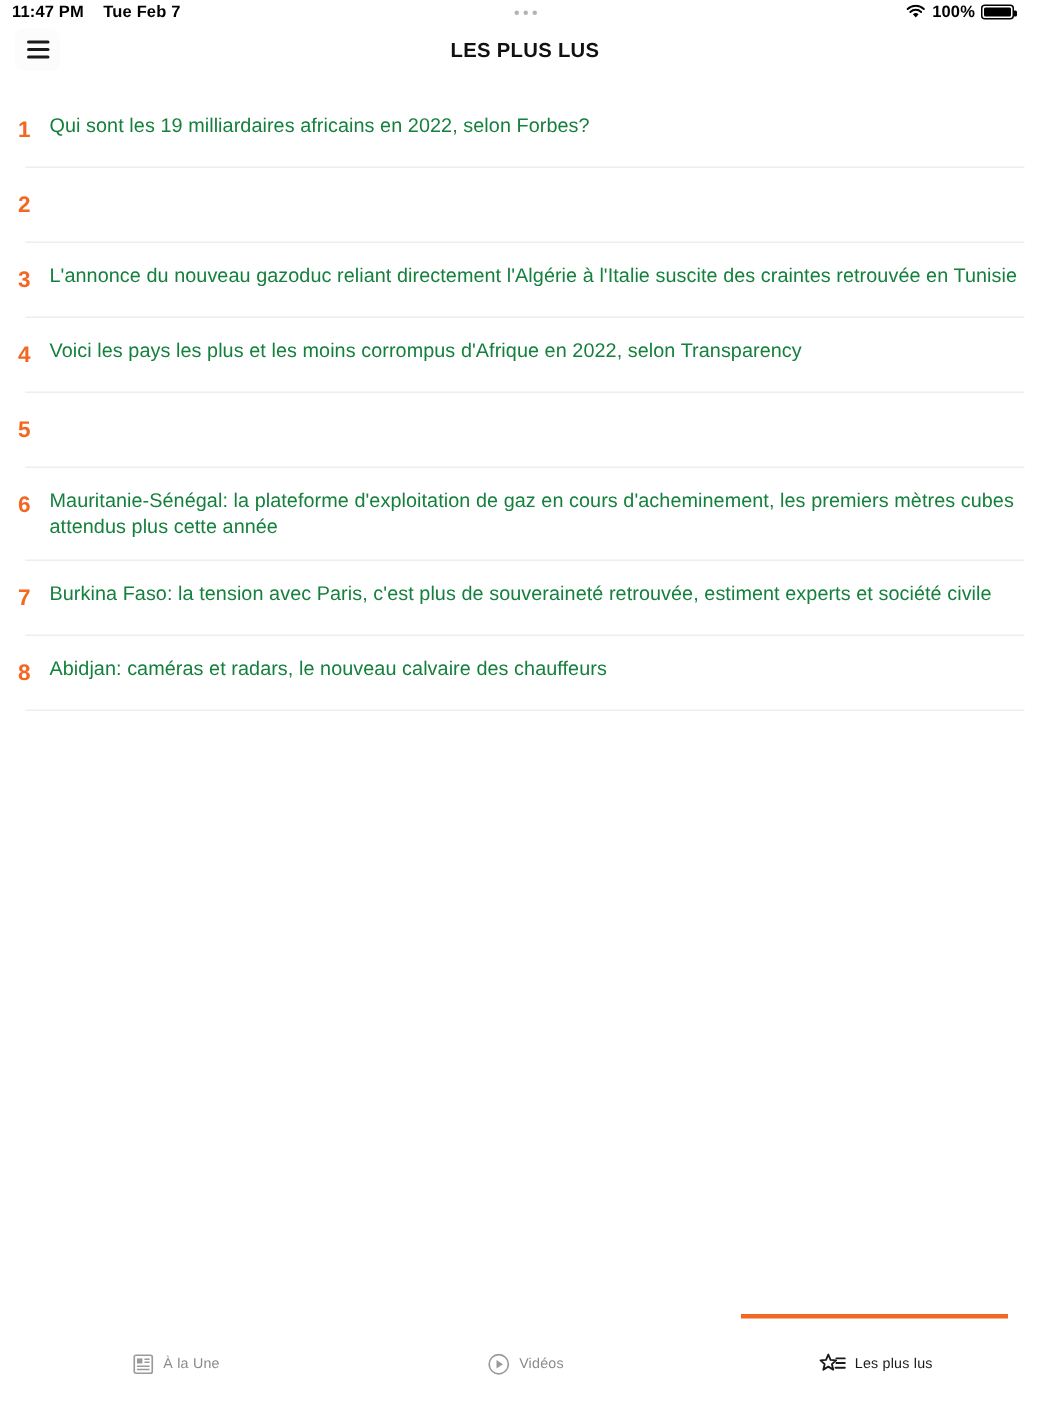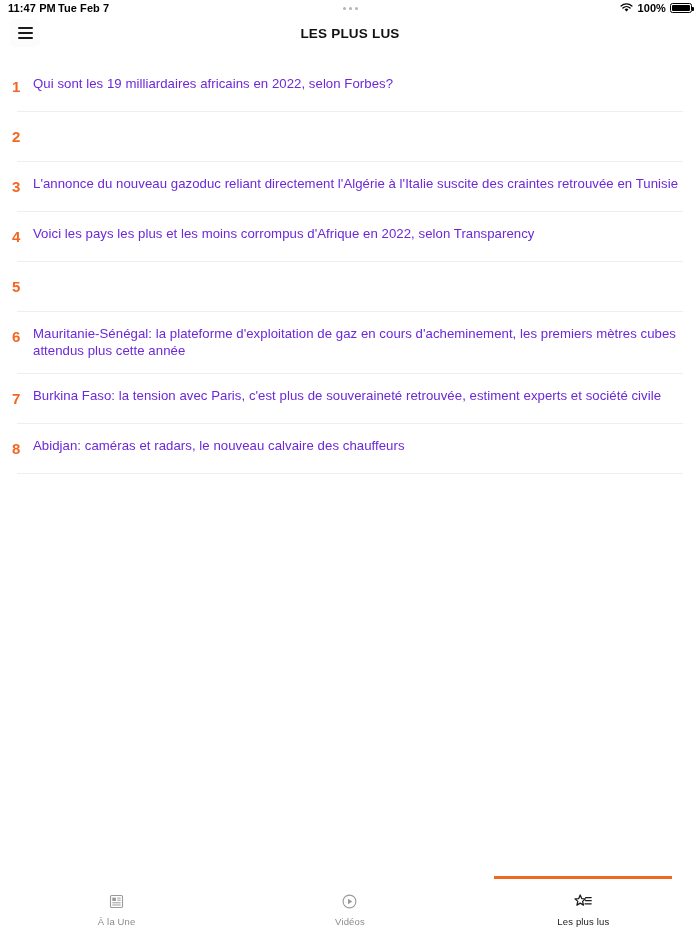--- a/index.html
+++ b/index.html
@@ -12,22 +12,22 @@
   }
   
   .statusbar{
     position:relative;
     height:16px;
     display:flex; align-items:center;
     padding:0 8px;
     font-size:11px; font-weight:bold; color:#000;
     letter-spacing:.1px;
   }
-  .sb-left{ display:flex; align-items:center; gap:2px; }
-  .sb-right{ position:absolute; right:8px; top:0; height:16px; display:flex; align-items:center; gap:4px;justify-content:flex-end; }
+  .sb-left{ display:flex; align-items:center; gap:13px; }
+  .sb-right{ position:absolute; right:24px; top:0; height:16px; display:flex; align-items:center; gap:4px;justify-content:flex-end; }
   .sb-dots{
     position:absolute; left:0; right:0; top:0; height:16px;
     display:flex; align-items:center; justify-content:center; gap:3px;
   }
   .sb-dots i{ width:3px; height:3px; border-radius:50%; background:#b4b4b4; display:block; }
   .wifi-icon{ display:block; }
   .battery{
     width:22px; height:10px; border:1px solid #000; border-radius:2.5px;
     position:relative; display:flex; align-items:center; padding:1px;
   }
@@ -78,21 +78,21 @@
     flex:0 0 21px;
     color:#f26722;
     font-size:15px;
     font-weight:bold;
     line-height:19px;
     padding-top:15px;
     text-align:left;
   }
   .row .headline{
     flex:1;
-    color:#6d28d9;
+    color:#15803d;
     font-size:13.2px;
     line-height:17px;
     padding:13px 0 14px 0;
     letter-spacing:.05px;
   }
   .sep{
     height:1px;
     background:#eceef0;
     margin:0 17px 0 17px;
   }
@@ -100,21 +100,21 @@
   
   .tabbar{
     position:absolute;
     left:0; right:0; bottom:0;
     height:54px;
     background:#fff;
     display:flex;
   }
   .tab{
     flex:1;
-    display:flex; flex-direction:column;
+    display:flex; flex-direction:row;
     align-items:center; justify-content:center;
     gap:5px;
     position:relative;
     cursor:pointer;
     padding-top:4px;
   }
   .tab .tlabel{
     font-size:9.5px;
     color:#8b8b8b;
     letter-spacing:.15px;

